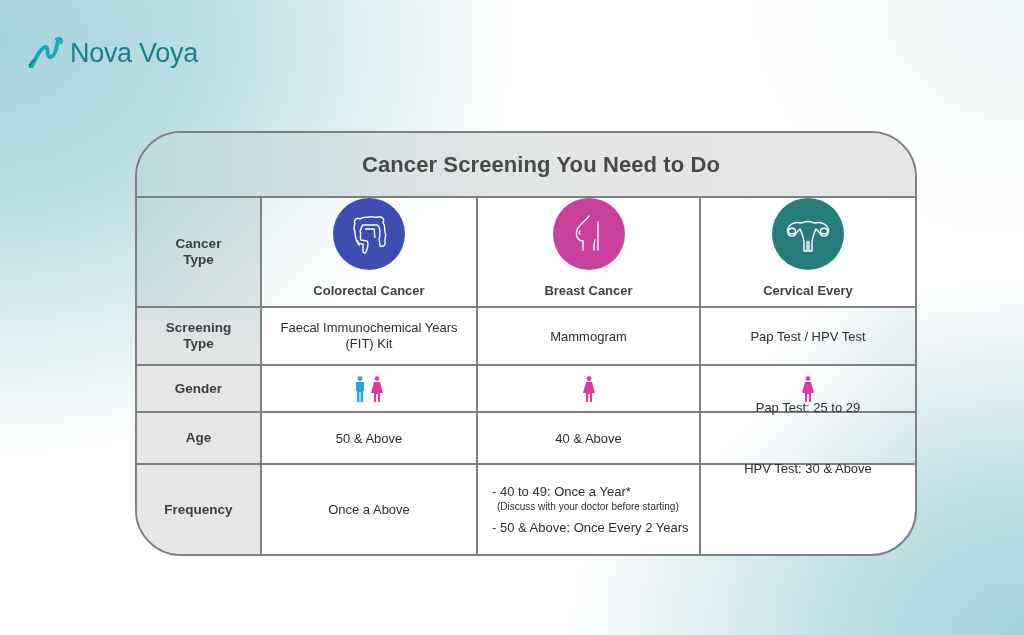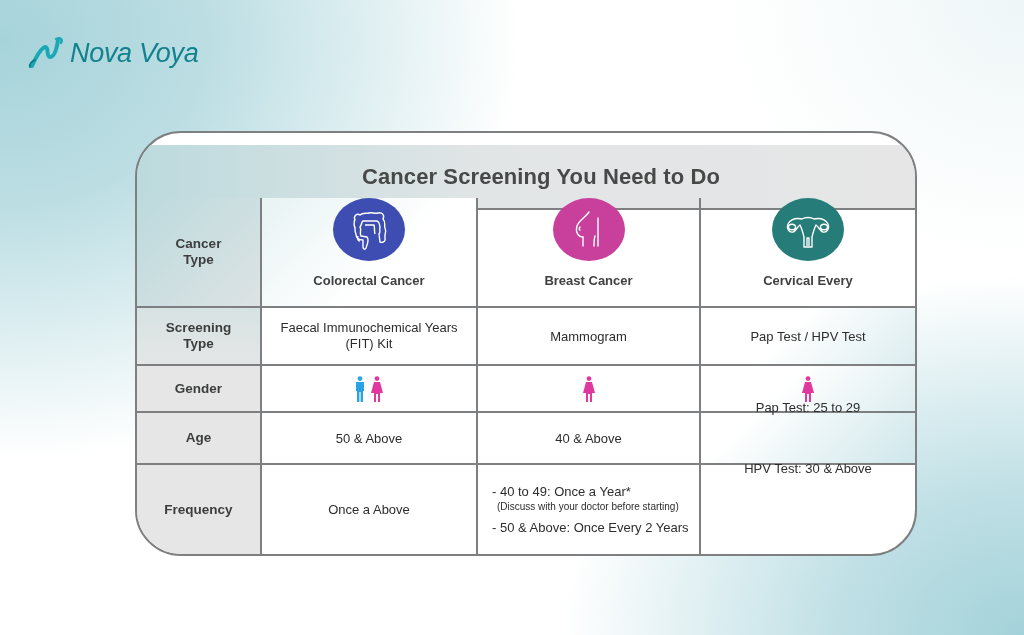--- a/index.html
+++ b/index.html
@@ -5,30 +5,30 @@
   html, body { margin: 0; padding: 0; }
   body {
     width: 1024px; height: 635px; overflow: hidden; position: relative;
     font-family: "Liberation Sans", "DejaVu Sans", sans-serif;
     background:
       radial-gradient(ellipse 520px 420px at 0px 40px, #a6d3da 0%, rgba(166,211,218,0.75) 40%, rgba(255,255,255,0) 100%),
       radial-gradient(ellipse 460px 360px at 1024px 635px, #a4d2da 0%, rgba(164,210,218,0.7) 40%, rgba(255,255,255,0) 100%),
       radial-gradient(ellipse 300px 260px at 1024px 0px, #eef6f7 0%, rgba(255,255,255,0) 100%),
       #ffffff;
   }
-  .logo { position: absolute; left: 26px; top: 33px; display: flex; align-items: center; font-style: italic; }
+  .logo { position: absolute; left: 26px; top: 33px; display: flex; align-items: center; }
   .logo svg { width: 40px; height: 40px; }
   .logo-text { font-size: 27px; color: #12828f; font-weight: 500; margin-left: 4px; letter-spacing: -0.3px; }
 
   .card {
     position: absolute; left: 135px; top: 131px; width: 778px; height: 421px;
     border: 2px solid #7d7f80; border-radius: 46px; overflow: hidden; background: #ffffff;
   }
   .title-band {
-    position: absolute; left: 0; top: 12px; right: 0; height: 63px;
+    position: absolute; left: 0; top: 0; right: 0; height: 63px;
     background: linear-gradient(90deg, #bcdadd 0%, #e2e5e6 45%, #e6e6e6 100%);
     border-bottom: 2px solid #7d7f80; display: flex; align-items: center; justify-content: center;
   }
   .title { font-size: 22px; font-weight: bold; color: #474848; letter-spacing: 0.1px; margin-left: 30px; }
 
   .grid {
     position: absolute; left: 0; top: 65px; right: 0; bottom: 0;
     display: grid;
     grid-template-columns: 125px 216px 223px 1fr;
     grid-template-rows: 110px 58px 47px 52px 1fr;
@@ -40,21 +40,21 @@
   }
   .cell.last-col { border-right: none; }
   .cell.last-row { border-bottom: none; }
   .label {
     background: linear-gradient(180deg, #d7e2e3 0%, #e4e6e6 100%);
     font-weight: bold; color: #3c3d3d; font-size: 13.5px; line-height: 16px;
   }
   .label.first { background: linear-gradient(135deg, #bcdadd 0%, #dde3e4 100%); }
   .label.grey { background: #e6e6e6; }
 
-  .type-cell { justify-content: space-between; padding-bottom: 18px; }
+  .type-cell { justify-content: space-between; padding-bottom: 8px; }
   .type-cell .icon-circle { width: 72px; height: 72px; border-radius: 50%; display: flex; align-items: center; justify-content: center; margin-bottom: 12px; }
   .type-name { font-weight: bold; font-size: 13px; color: #404141; }
   .c1bg { background: linear-gradient(135deg, #e8f3f4 0%, #ffffff 60%); }
   .c3fade { background: linear-gradient(135deg, #ffffff 40%, #dcedf0 100%); }
   .c3fade2 { background: linear-gradient(135deg, #ffffff 20%, #cfe7eb 100%); gap: 44px; }
 
   .person-row { display: flex; gap: 6px; align-items: center; justify-content: center; }
   .freq-breast { align-items: flex-start; text-align: left; padding-left: 14px; }
   .freq-breast .line { font-size: 13px; line-height: 16px; }
   .freq-breast .note { font-size: 10px; line-height: 14px; padding-left: 5px; margin-bottom: 6px; }

